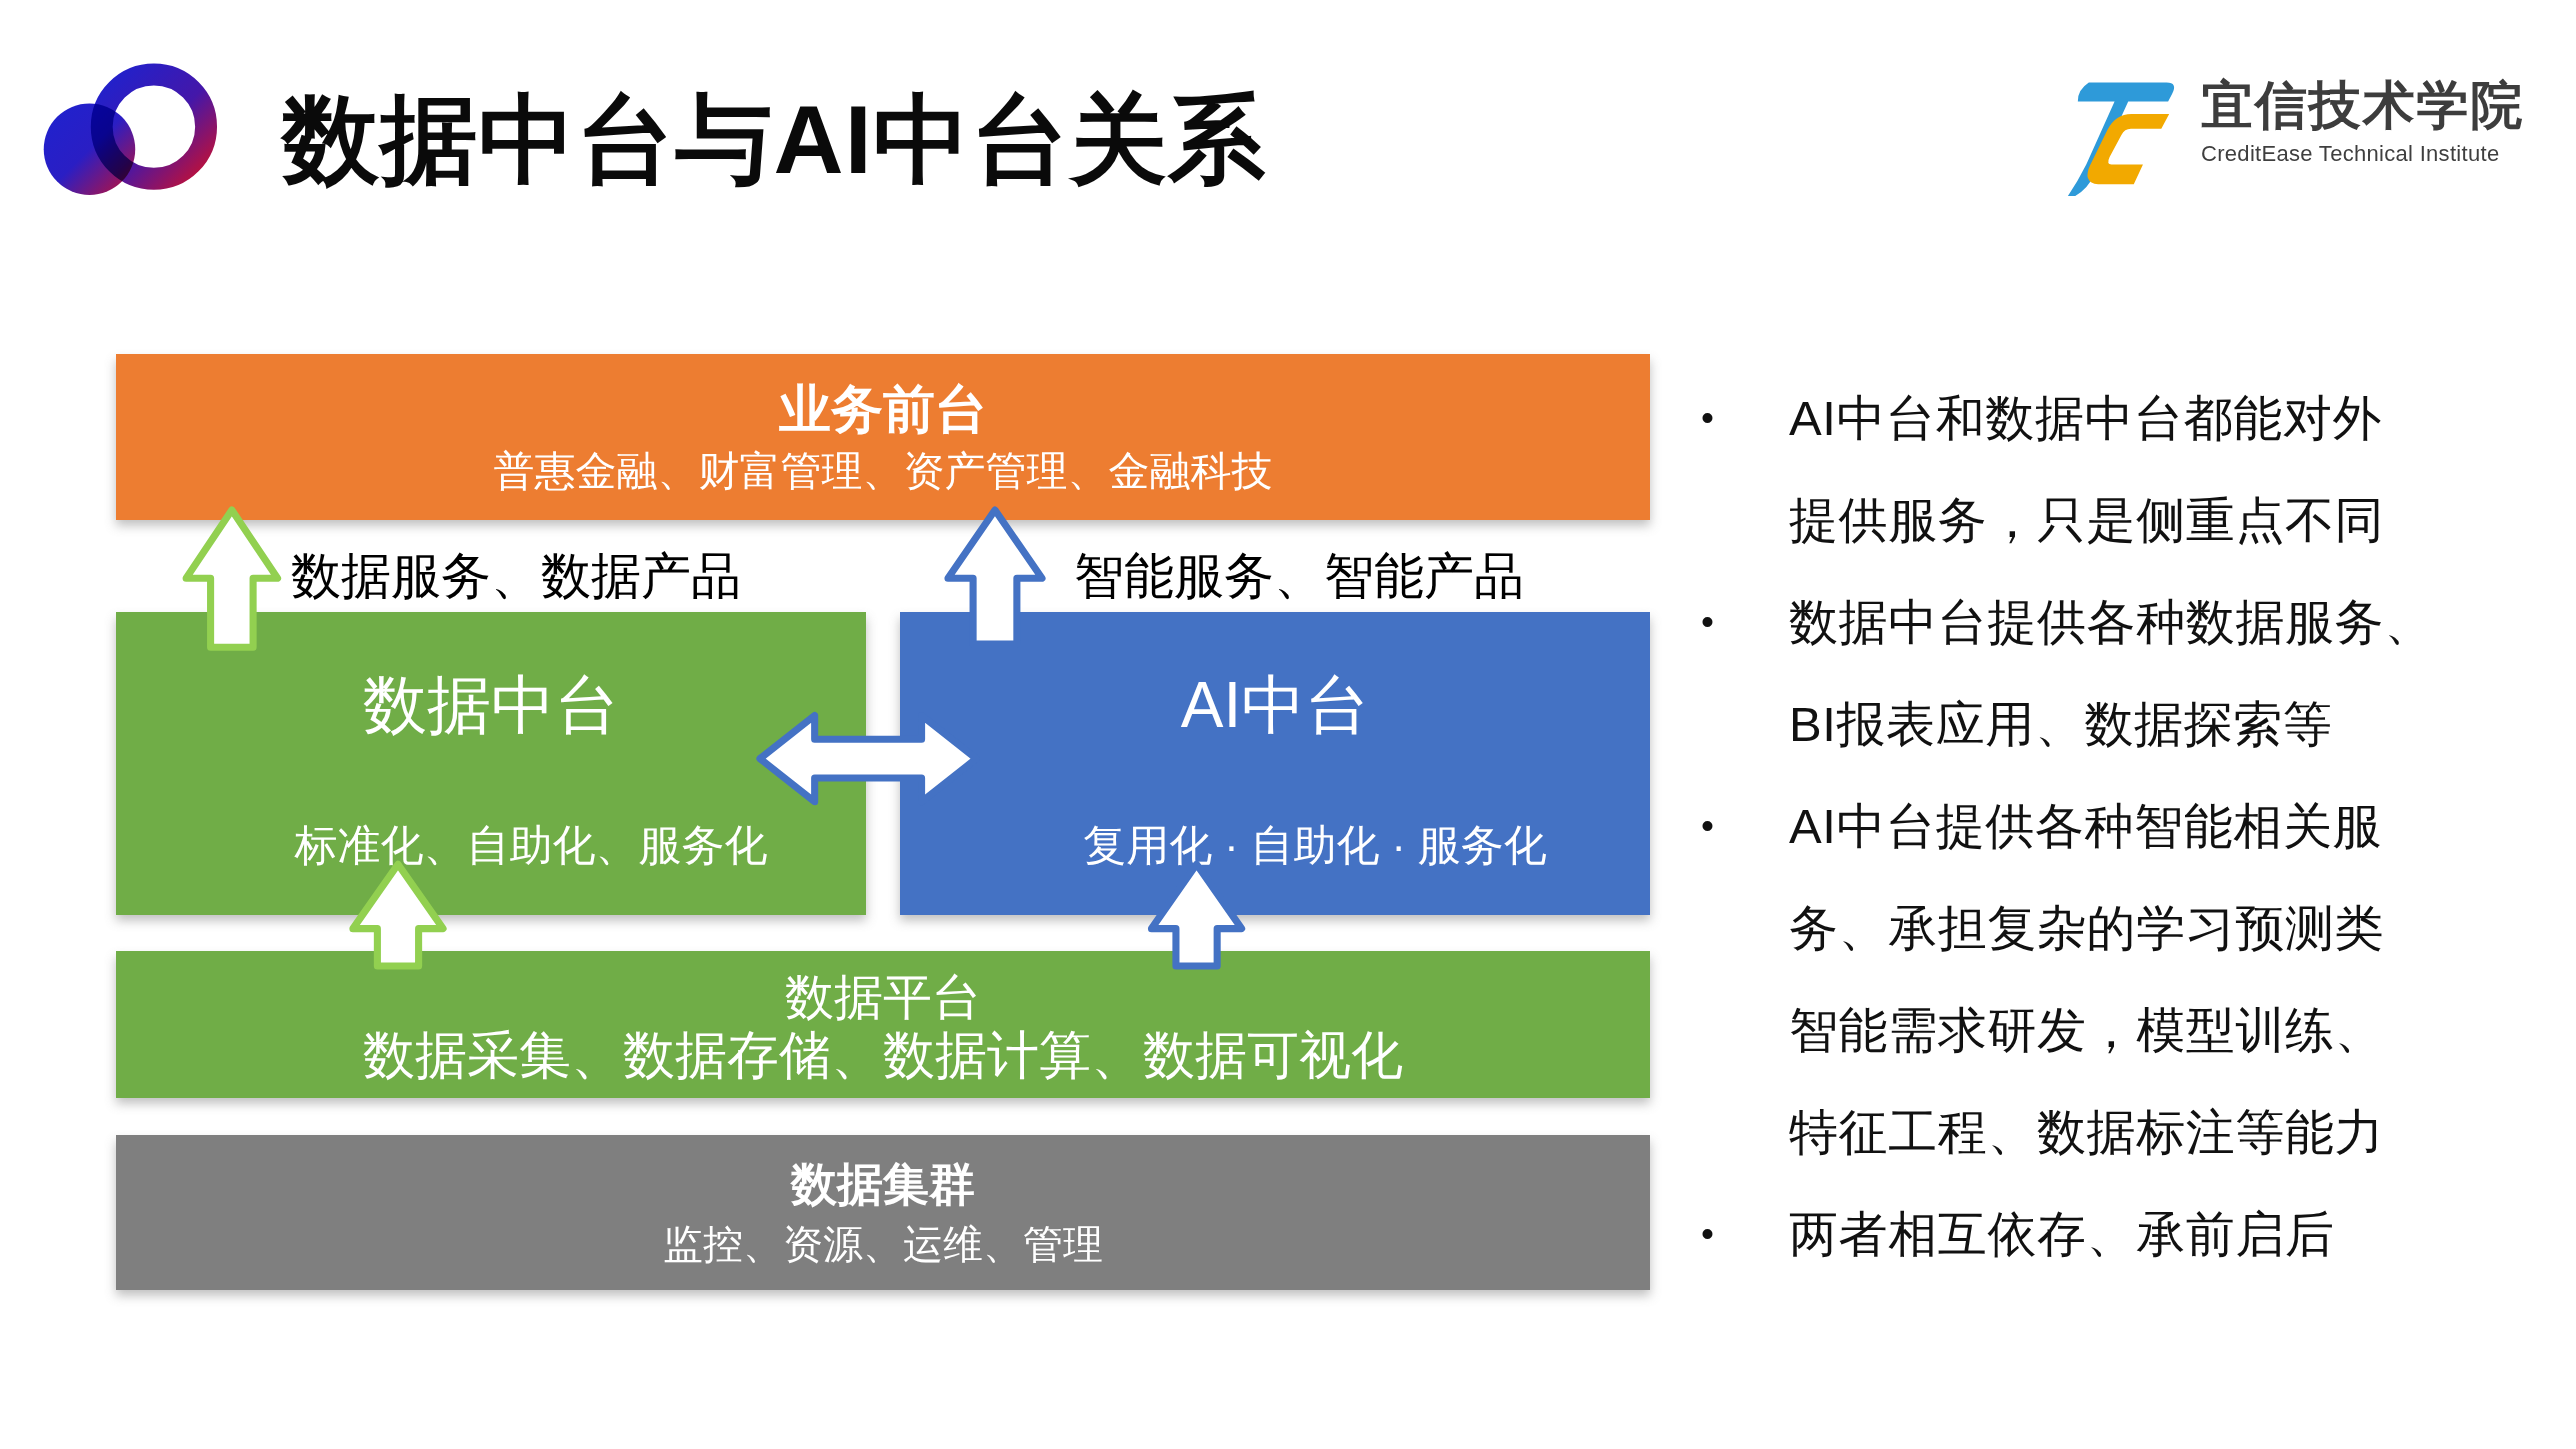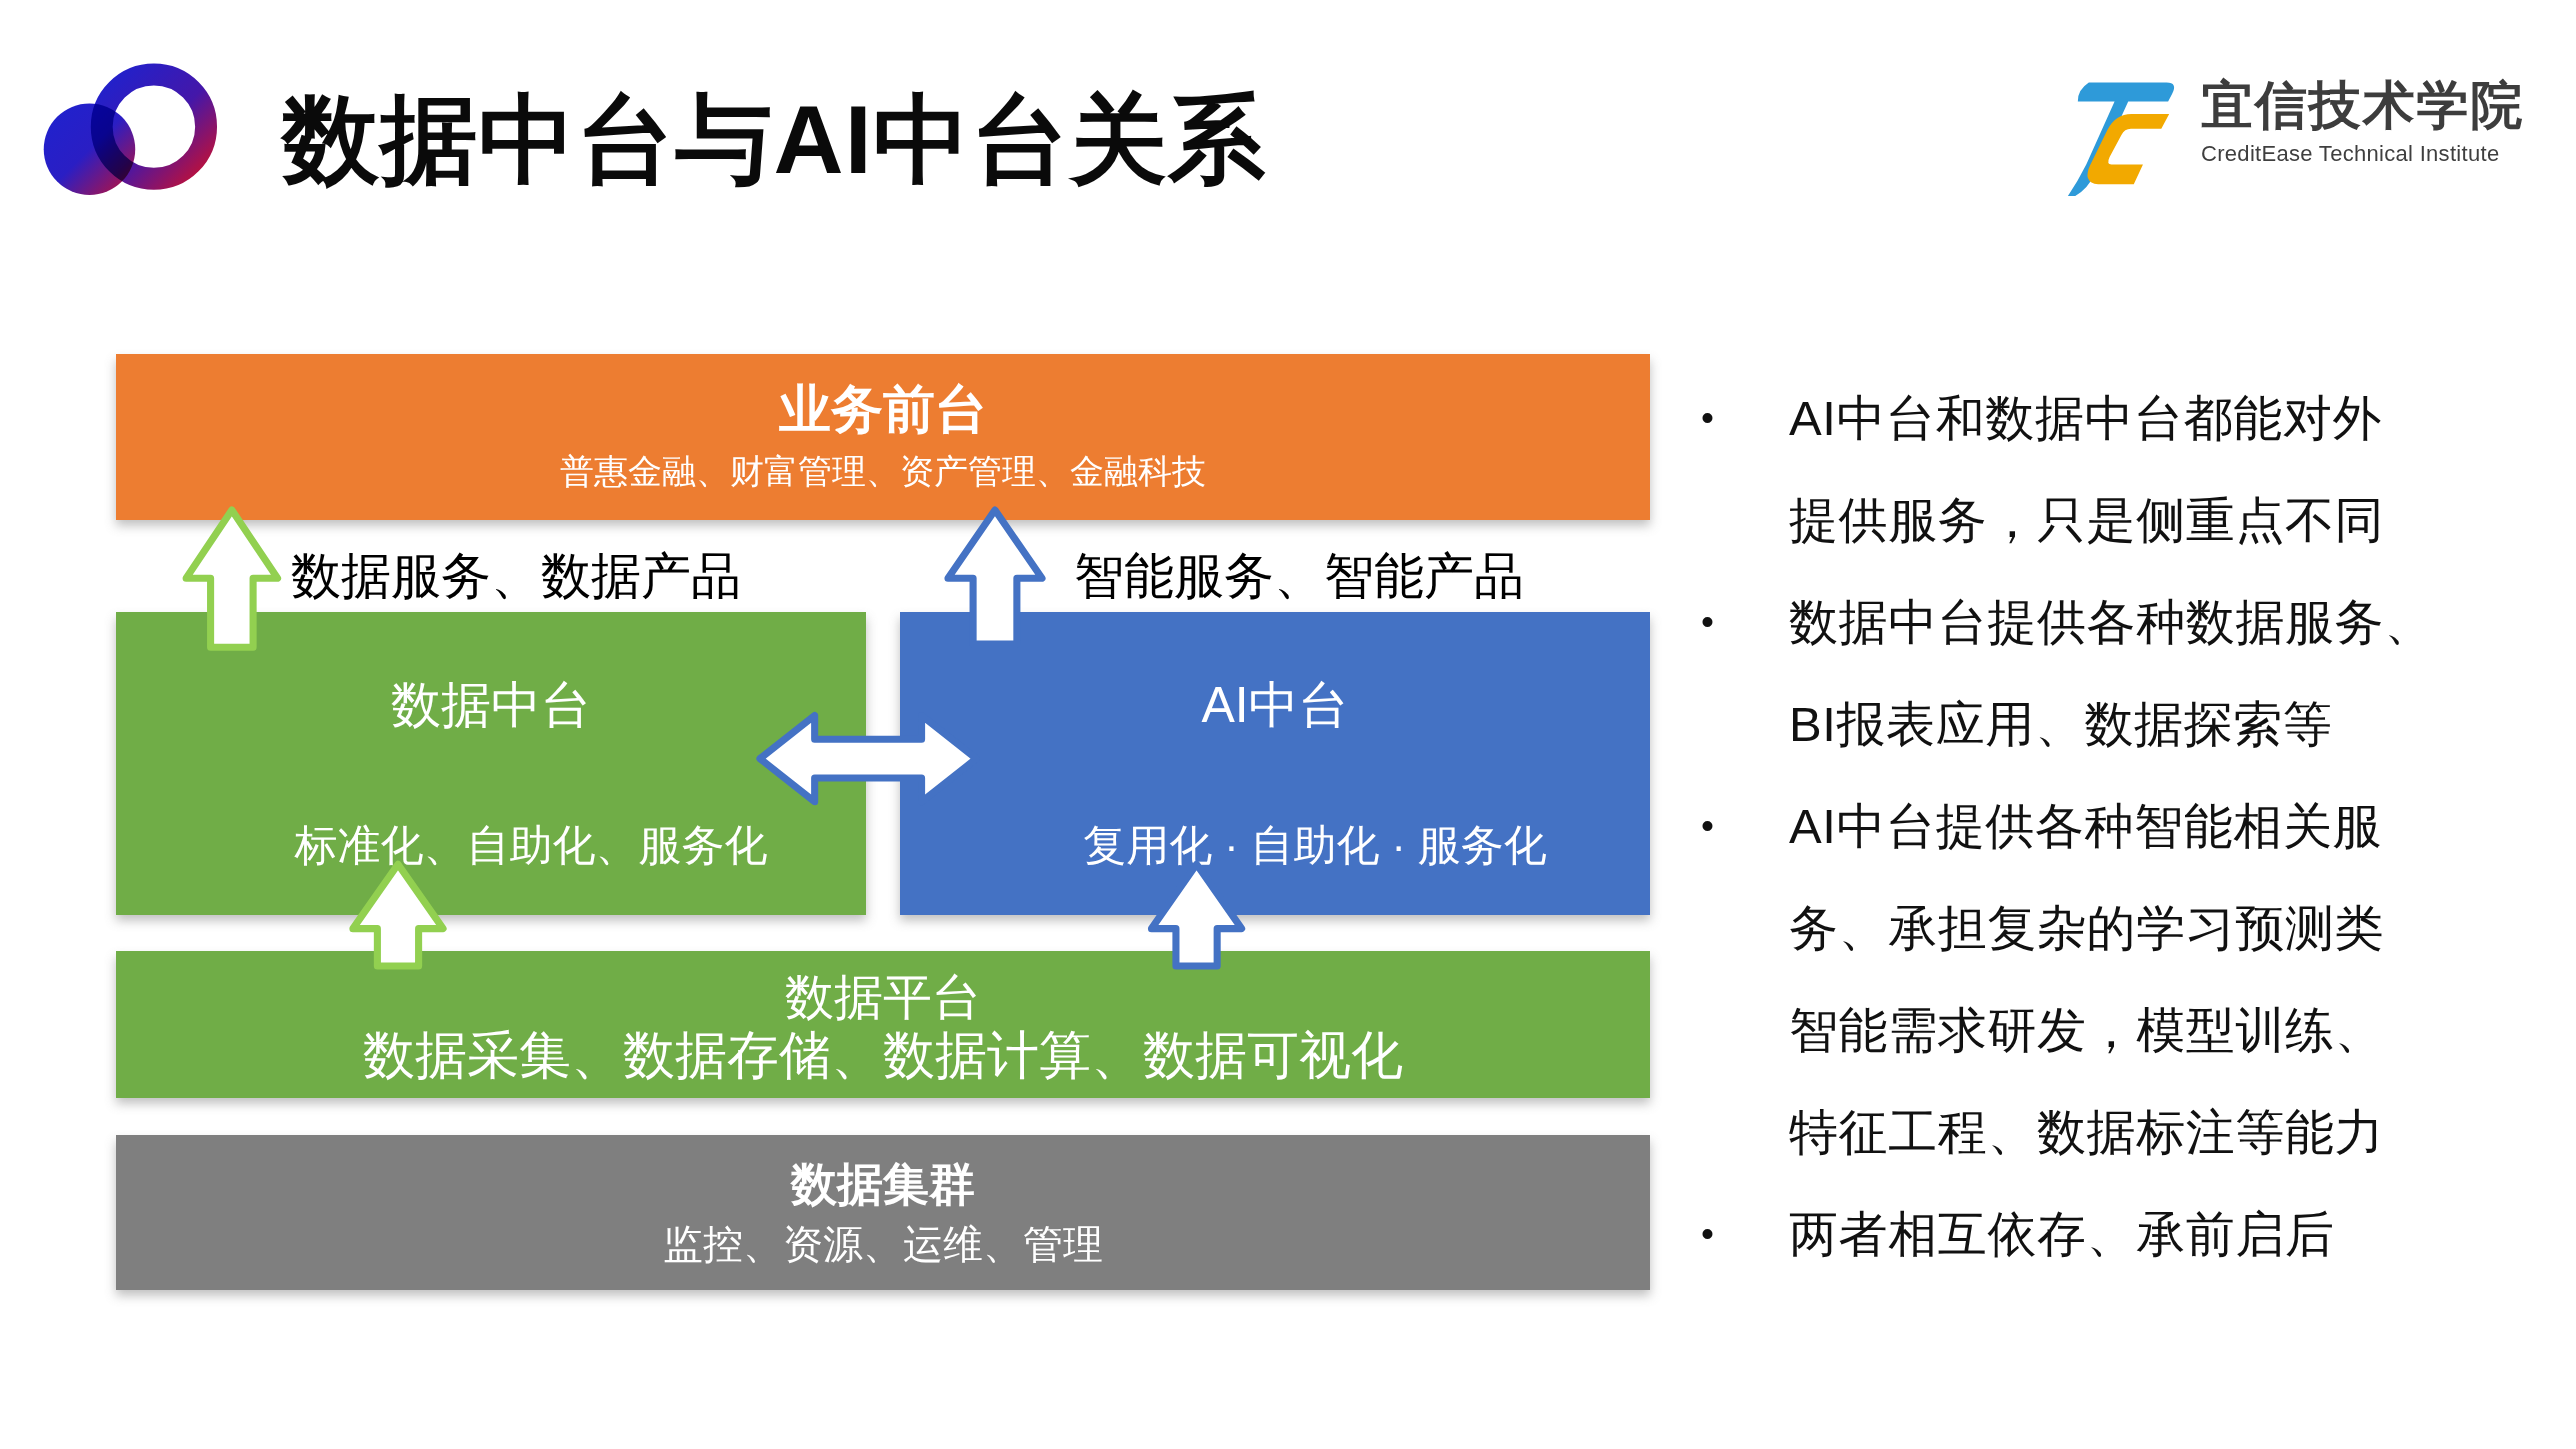--- a/index.html
+++ b/index.html
@@ -33,25 +33,25 @@
 
   
   .box {
     position: absolute; color: #ffffff; text-align: center;
     box-shadow: 0 6.4px 10.3px rgba(110,110,110,0.45);
     z-index: 1;
   }
   .box-front { left: 116px; top: 354px; width: 1534px; height: 166px; background: #ED7D31;
     display: flex; flex-direction: column; justify-content: center; }
   .box-front .bar-title { font-size: 52px; font-weight: bold; line-height: 64px; }
-  .box-front .bar-sub   { font-size: 34px; line-height: 52px; margin-top: 3.9px; }
+  .box-front .bar-sub   { font-size: 41px; line-height: 52px; margin-top: 3.9px; }
 
   .box-data-mid { left: 116px;  top: 612px; width: 750px; height: 303px; background: #70AD47; }
   .box-ai       { left: 900px; top: 612px; width: 750px; height: 303px; background: #4472C4; }
-  .mid-title { position: absolute; left: 0; top: 57px;  width: 100%; font-size: 50px; line-height: 72px; }
+  .mid-title { position: absolute; left: 0; top: 57px;  width: 100%; font-size: 64px; line-height: 72px; }
   .mid-sub   { position: absolute; left: 12px; top: 207px; width: 100%; font-size: 43px; line-height: 52px; padding-left: 28px; }
 
   .box-platform { left: 116px; top: 951px; width: 1534px; height: 147px; background: #70AD47;
     display: flex; flex-direction: column; justify-content: center; }
   .box-platform .bar-title { font-size: 49px; line-height: 57px; }
   .box-platform .bar-sub   { font-size: 52px; line-height: 50px; margin-top: 3.9px; }
 
   .box-cluster { left: 116px; top: 1135px; width: 1534px; height: 155px; background: #7F7F7F;
     display: flex; flex-direction: column; justify-content: center; }
   .box-cluster .bar-title { font-size: 46px; font-weight: bold; line-height: 57px; }

